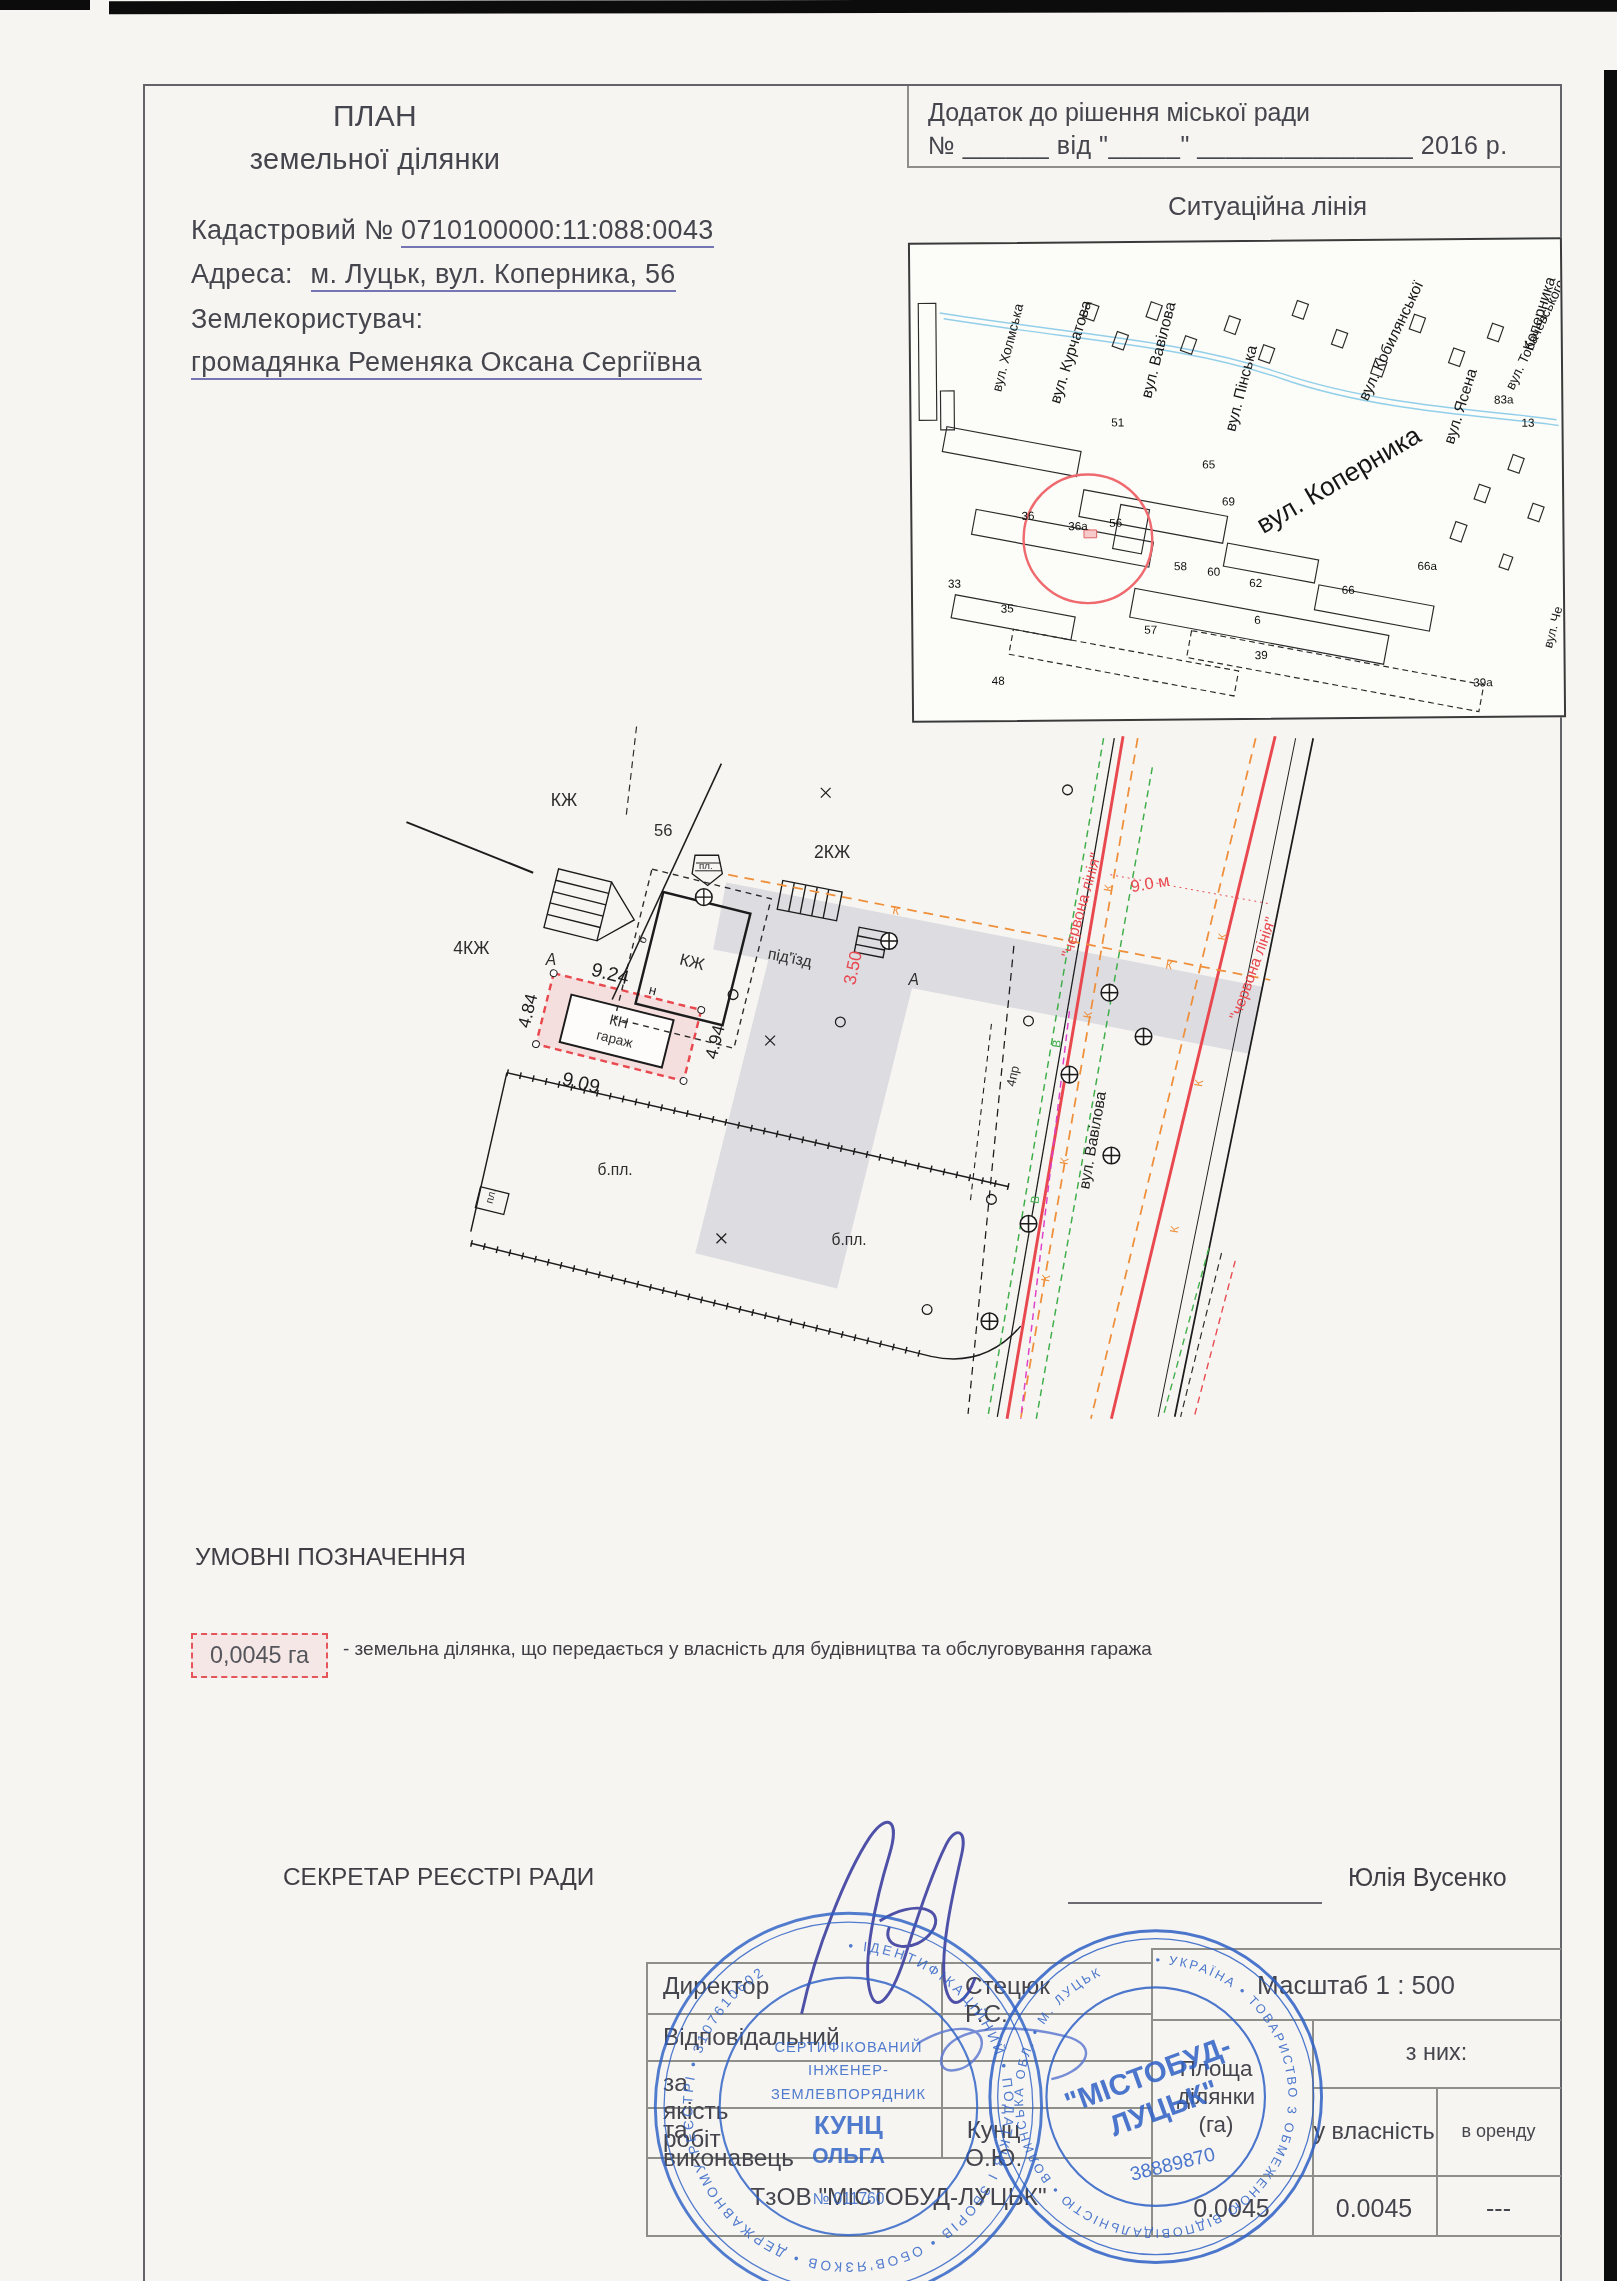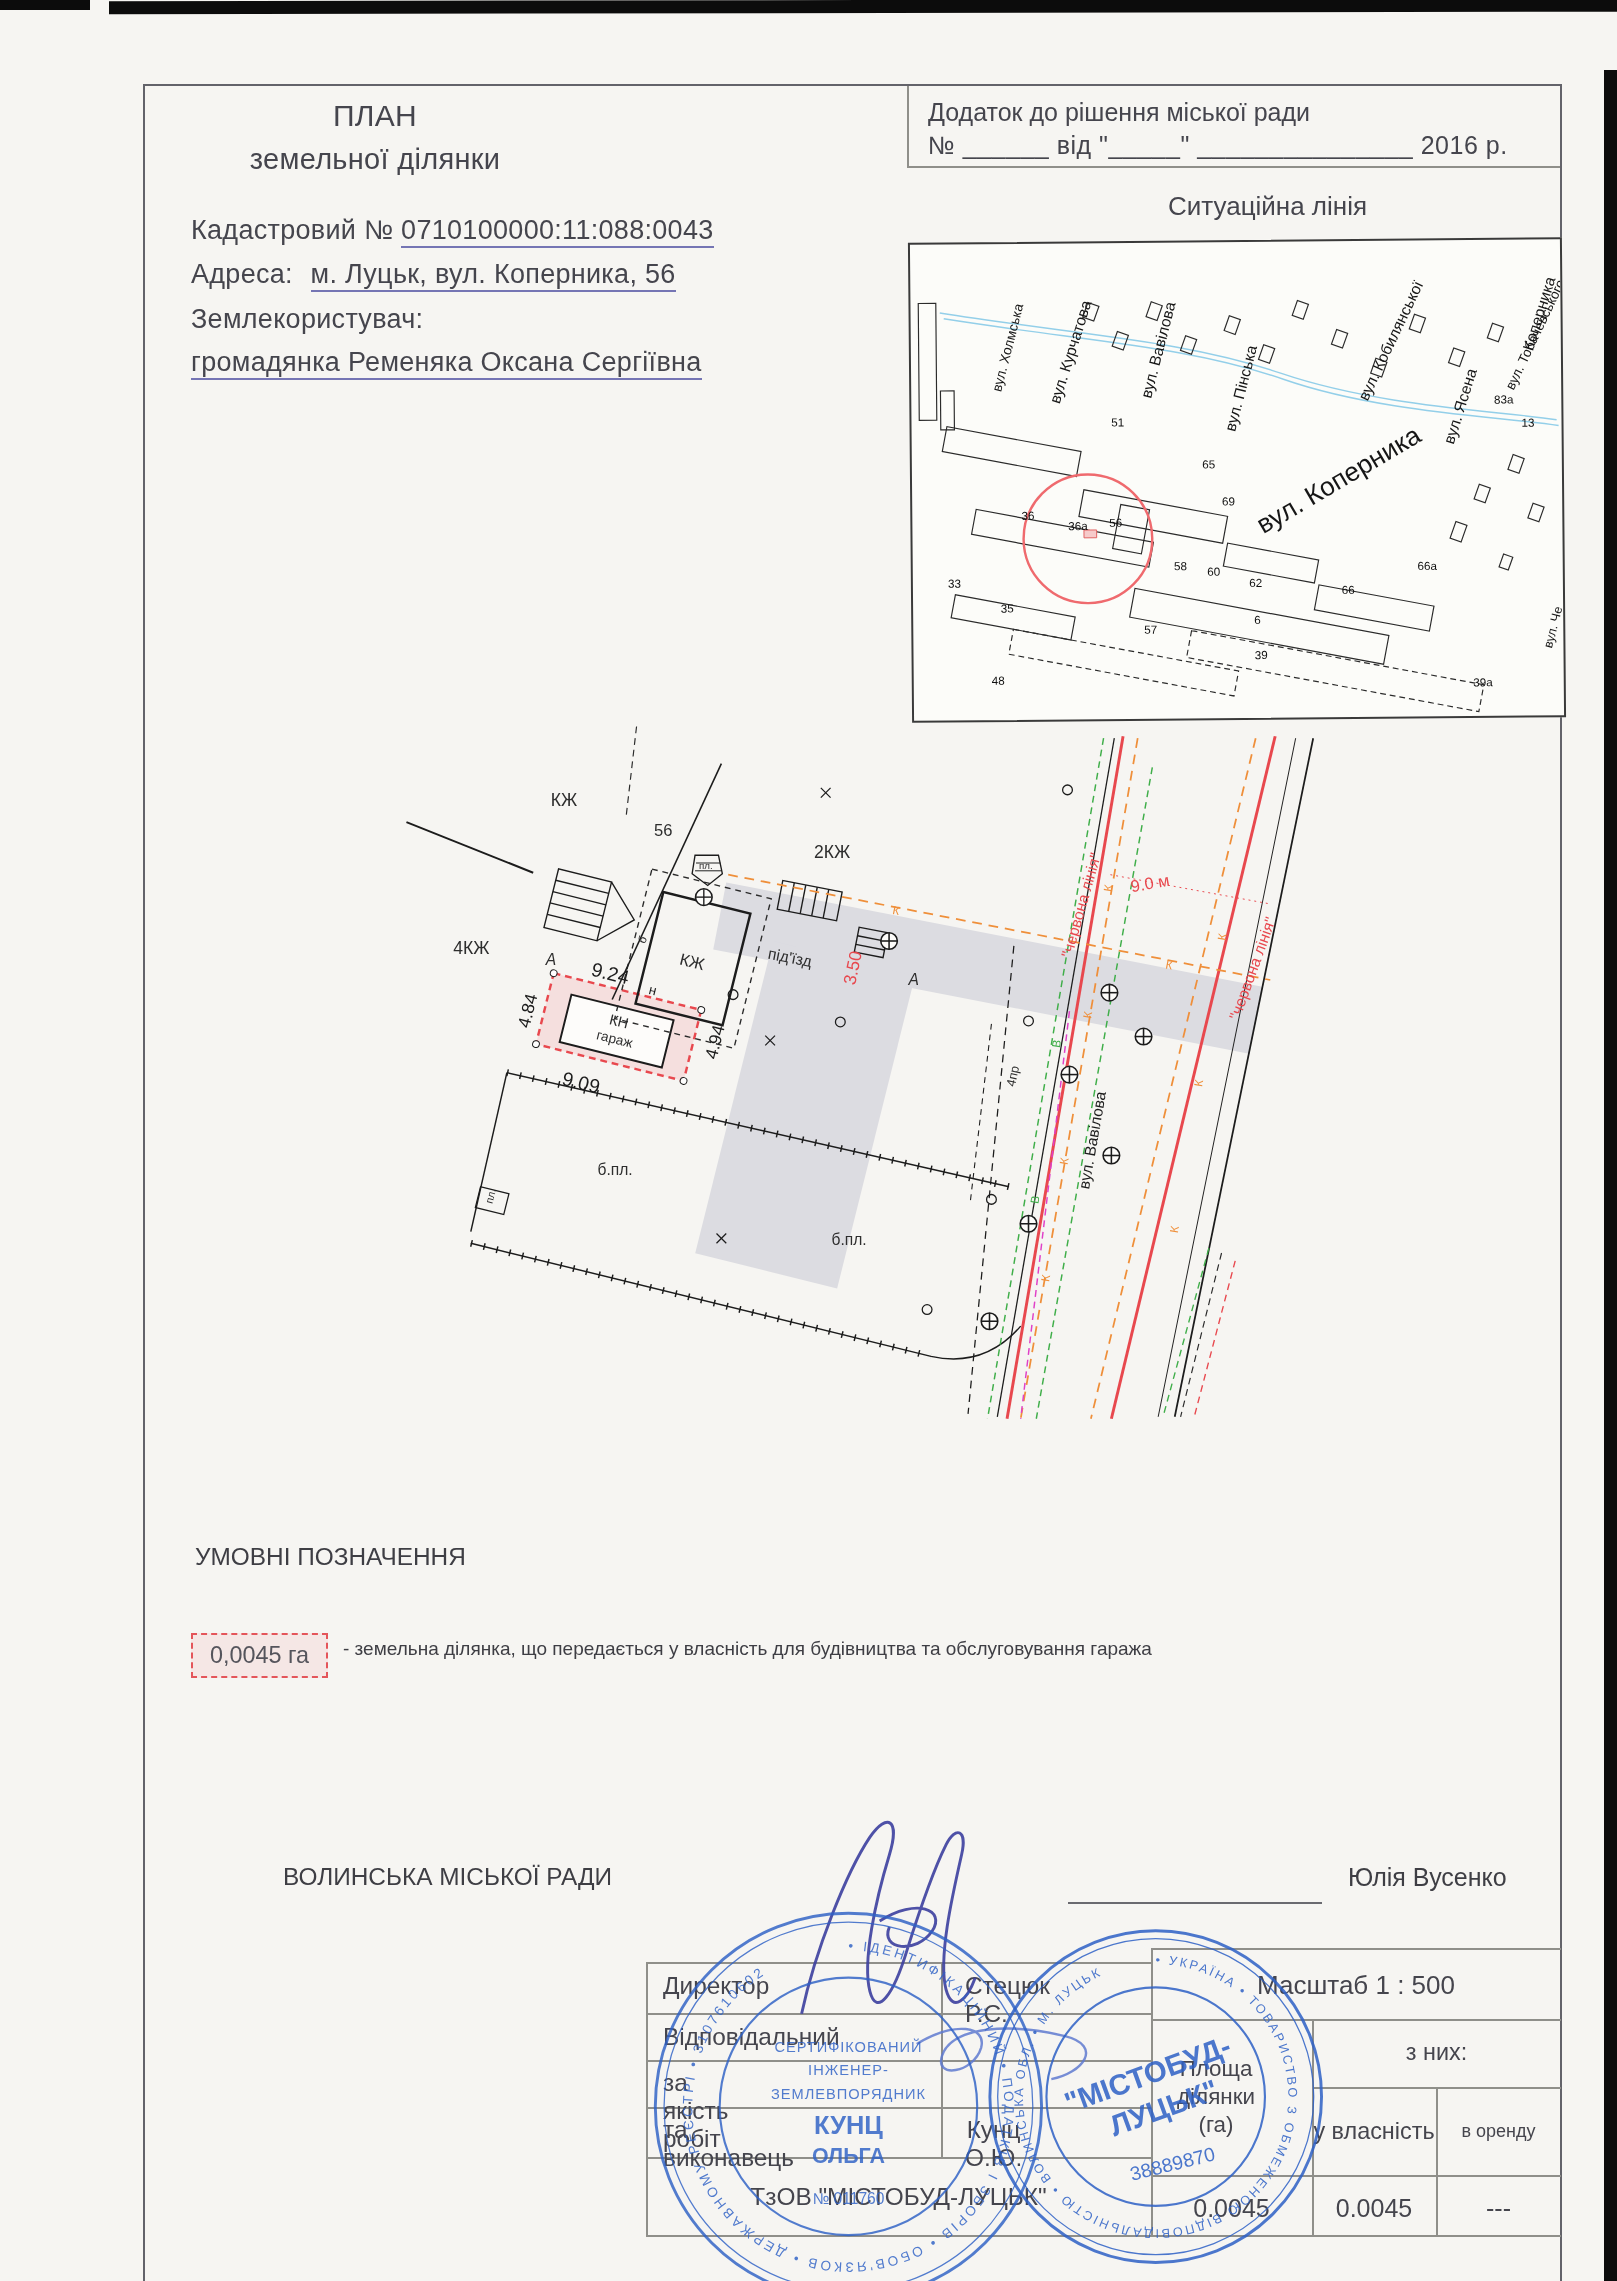--- a/index.html
+++ b/index.html
@@ -307,21 +307,21 @@
           <line x1="-5" y1="-5" x2="5" y2="5"></line>
           <line x1="-5" y1="5" x2="5" y2="-5"></line>
         </g>
     </g>
   </svg>
 
   <div class="abs" style="left:195px;top:1543px;font-size:24.4px;color:#3e3e44;">УМОВНІ ПОЗНАЧЕННЯ</div>
   <div class="abs cell" style="left:191px;top:1633px;width:133px;height:41px;border:2px dashed #e4555a;background:rgba(244,205,205,.35);font-size:23.4px;color:#55555c;">0,0045 га</div>
   <div class="abs" style="left:343px;top:1638px;width:1170px;font-size:19px;color:#3e3e44;">- земельна ділянка, що передається у власність для будівництва та обслуговування гаража</div>
 
-  <div class="abs" style="left:283px;top:1863px;font-size:24.4px;color:#3e3e44;">ВОЛИНСЬКА МІСЬКОЇ РАДИ</div>
+  <div class="abs" style="left:283px;top:1863px;font-size:24.4px;color:#3e3e44;">СЕКРЕТАР РЕЄСТРІ РАДИ</div>
   <div class="abs" style="left:1068px;top:1902px;width:254px;border-top:2px solid #6a6a70;"></div>
   <div class="abs" style="left:1348px;top:1863px;font-size:25px;color:#3e3e44;">Юлія Вусенко</div>
 
   <div class="abs" style="left:0;top:0;z-index:10;">
     <div class="abs hline" style="left:646px;top:1962px;width:505px;"></div>
     <div class="abs hline" style="left:646px;top:2013px;width:505px;"></div>
     <div class="abs hline" style="left:646px;top:2060px;width:505px;"></div>
     <div class="abs hline" style="left:646px;top:2107px;width:505px;"></div>
     <div class="abs hline" style="left:646px;top:2157px;width:505px;"></div>
     <div class="abs hline" style="left:646px;top:2235px;width:915px;"></div>

